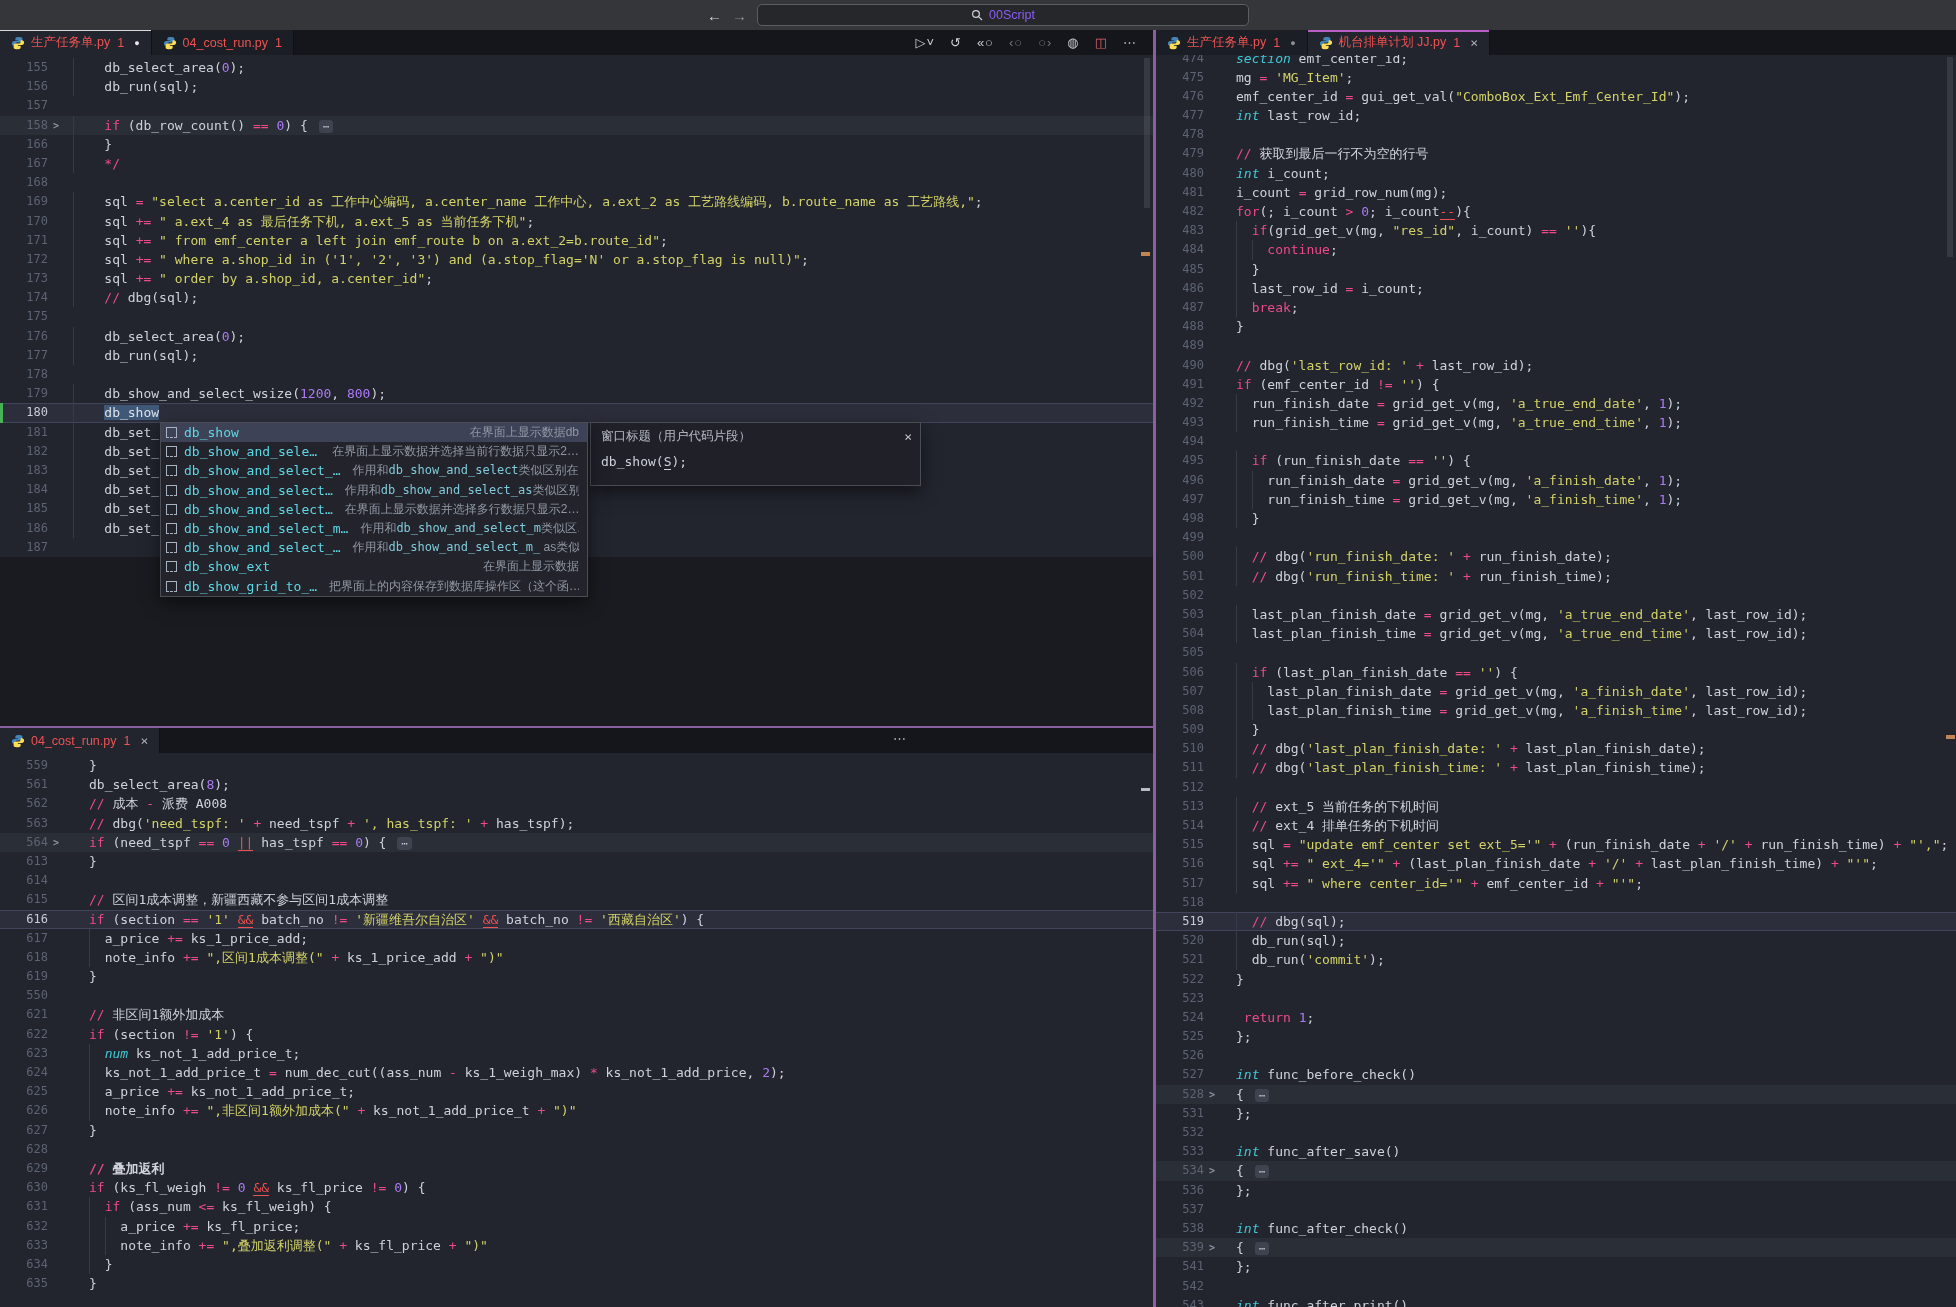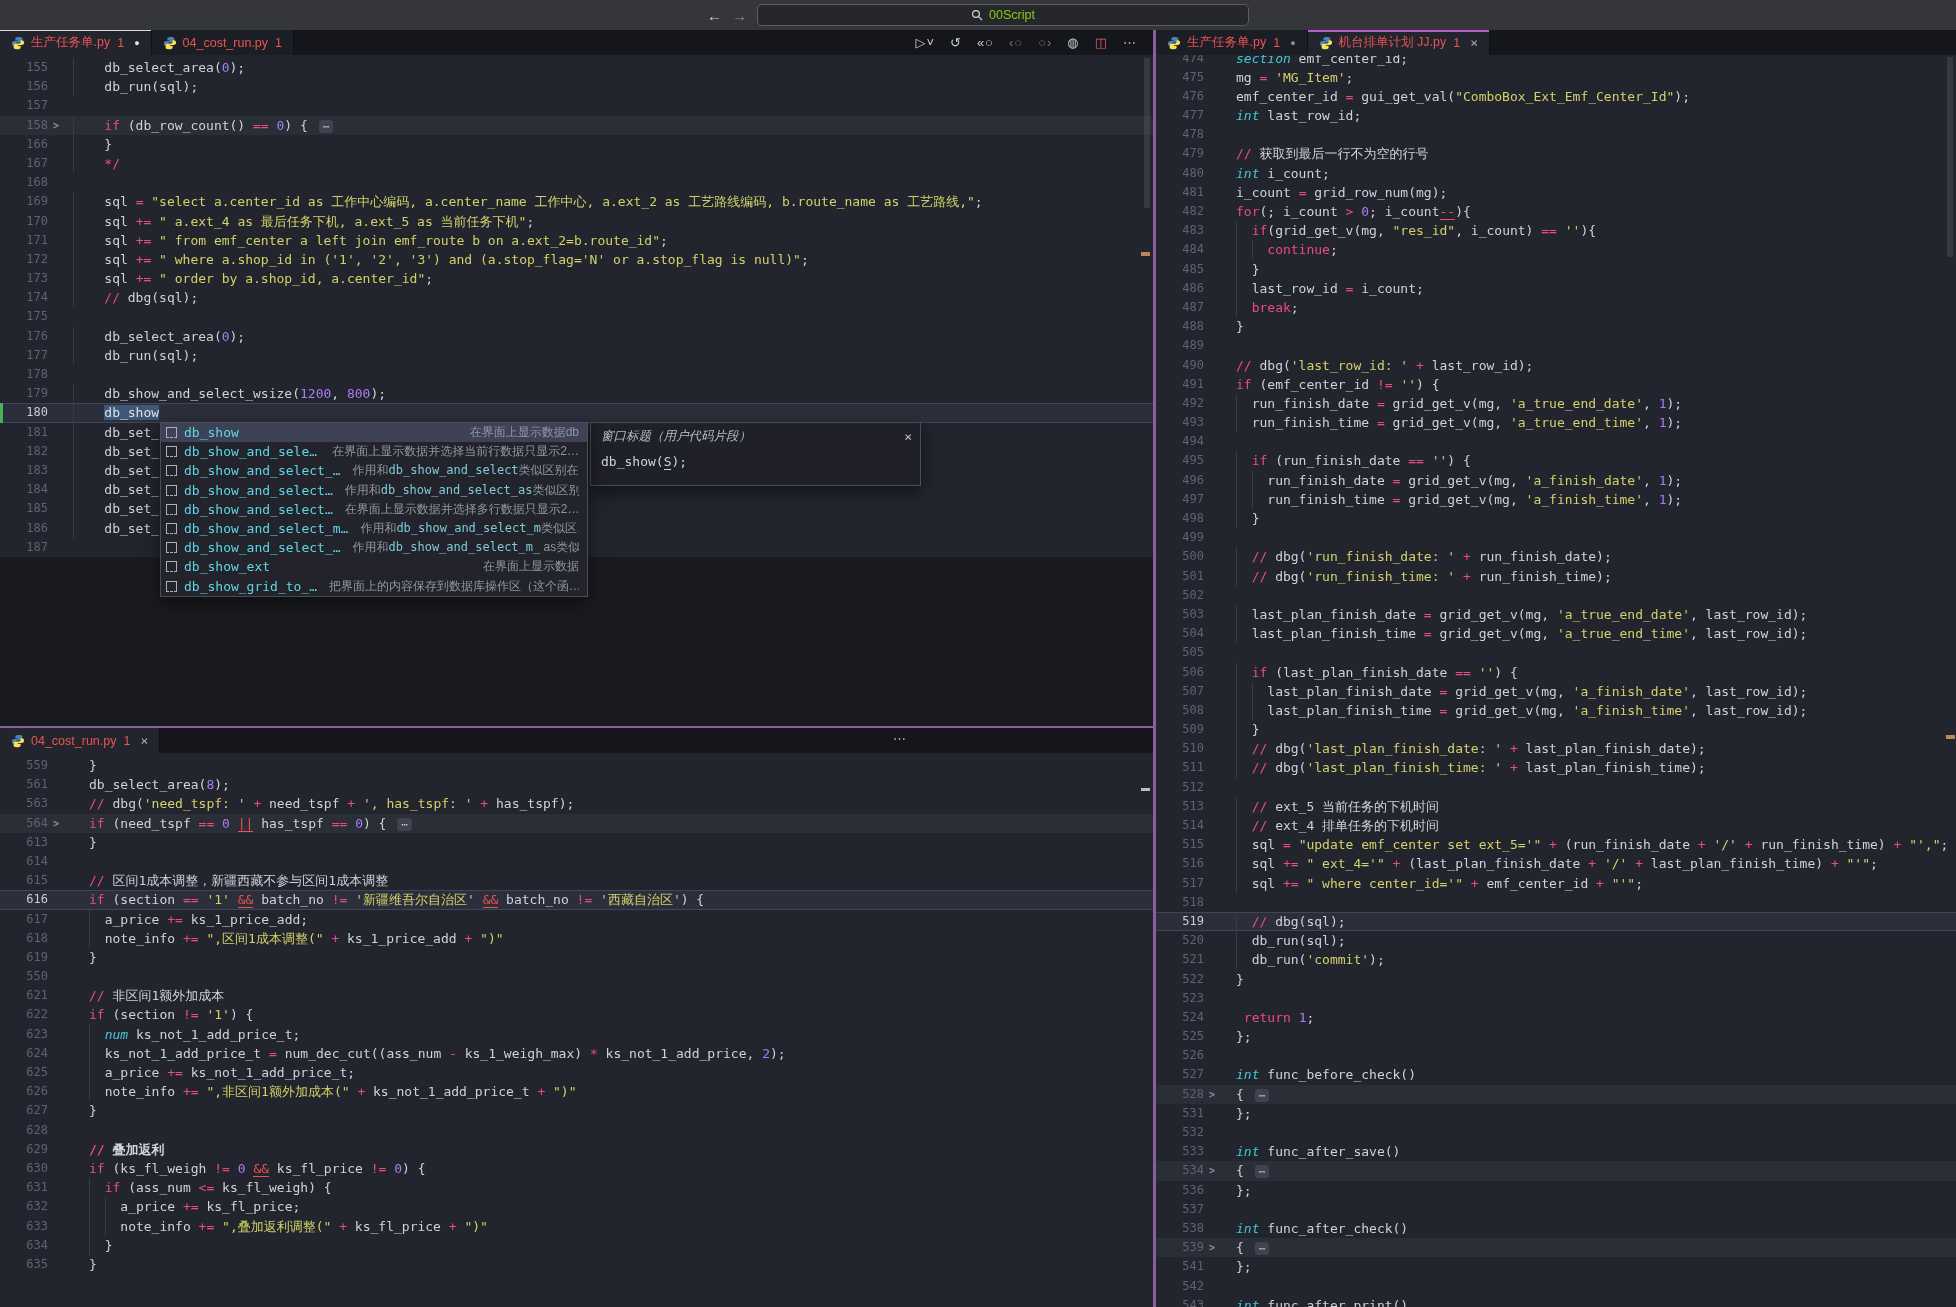--- a/index.html
+++ b/index.html
@@ -4,21 +4,21 @@
 <style>
   html,body{margin:0;padding:0;background:#101116;}
   #screen{position:relative;width:1956px;height:1307px;background:#1a1b20;overflow:hidden;
     font-family:"Liberation Sans",sans-serif;}
   
   #titlebar{position:absolute;left:0;top:0;width:100%;height:30px;background:#35363a;
     display:flex;align-items:center;justify-content:center;gap:10px;z-index:10;}
   .navarrow{font-size:15px;color:#d6d7da;cursor:default;}
   .navarrow.dim{color:#8c8d92;}
   #searchbox{width:490px;height:20px;background:#26272b;border:1px solid #5c5d63;border-radius:5px;
-    display:flex;align-items:center;justify-content:center;gap:6px;color:#84cc16;font-size:12.5px;}
+    display:flex;align-items:center;justify-content:center;gap:6px;color:#8b5cf6;font-size:12.5px;}
   
   .tabstrip{position:absolute;height:25px;background:#15161b;display:flex;align-items:stretch;z-index:5;}
   #tabs-left{left:0;top:30px;width:1153px;}
   #tabs-right{left:1156px;top:30px;width:800px;}
   #tabs-bottom{left:0;top:728px;width:1153px;}
   .tab{display:flex;align-items:center;gap:6px;padding:0 11px;font-size:12.5px;color:#ee5252;
     background:#1c1e25;border-right:1px solid #101116;white-space:nowrap;}
   .tab .badge{margin-left:1px;}
   .tab.active{background:#22252e;}
   #tabs-left .tab.active{box-shadow:inset 0 1px 0 #d8d8dc;}
@@ -62,21 +62,21 @@
     z-index:60;box-shadow:0 6px 16px rgba(0,0,0,.5);box-sizing:border-box;}
   .acrow{display:flex;align-items:center;height:19.2px;padding:0 8px 0 5px;overflow:hidden;}
   .acrow.selected{background:#3d4257;}
   .acicon{width:9px;height:9px;flex:none;border:1px solid #a9b2c0;border-bottom-style:dashed;margin-right:7px;}
   .aclabel{color:#5fd7e5;font-family:"DejaVu Sans Mono",monospace;font-size:13px;white-space:nowrap;}
   .acdesc{margin-left:auto;padding-left:12px;color:#9097a3;font-size:12px;white-space:nowrap;overflow:hidden;}
   .acdesc .cd{color:#7fc9d8;font-family:"DejaVu Sans Mono",monospace;font-size:12px;}
   
   #docpanel{position:absolute;left:590px;top:422px;width:331px;height:64px;background:#1f2028;
     border:1px solid #4b4d55;z-index:59;box-shadow:0 6px 16px rgba(0,0,0,.5);box-sizing:border-box;}
-  #dochead{display:flex;align-items:center;padding:5px 8px 0 10px;color:#b9bdc6;font-size:12.5px;font-style:italic;}
+  #dochead{display:flex;align-items:center;padding:5px 8px 0 10px;color:#b9bdc6;font-size:12.5px;}
   #doc-close{margin-left:auto;color:#c8c8cc;font-size:13px;font-family:"DejaVu Sans Mono",monospace;}
   #doccode{padding:9px 10px 0 10px;font-family:"DejaVu Sans Mono",monospace;font-size:13px;color:#ced2da;}
   #doccode .param{border-bottom:1px solid #cfd3da;}
   
   .mark{position:absolute;z-index:5;}
   .vthumb{position:absolute;z-index:4;background:rgba(130,133,143,0.22);}
   .pyicon{width:14px;height:14px;flex:none;}
   .mglass{flex:none;}
 </style>
 </head>
@@ -197,20 +197,21 @@
         </svg>
         <span class="label">04_cost_run.py</span>
         <span class="badge">1</span>
         <span class="close">×</span>
       </div>
     </div>
   <div id="ed-bottom" class="editor">
       <div class="rows" style="position: relative; top: 3px;">
         <div class="row"><div class="num">559</div><div class="fold"></div><div class="code" style="padding-left: 25px;"><span class="td">}</span></div></div>
         <div class="row"><div class="num">561</div><div class="fold"></div><div class="code" style="padding-left: 25px;"><span class="td">db_select_area(</span><span class="tn">8</span><span class="td">);</span></div></div>
+        <div class="row"><div class="num">562</div><div class="fold"></div><div class="code" style="padding-left: 25px;"><span class="tk">//</span><span class="td"> 成本 </span><span class="tk">-</span><span class="td"> 派费 A008</span></div></div>
         <div class="row"><div class="num">563</div><div class="fold"></div><div class="code" style="padding-left: 25px;"><span class="tk">//</span><span class="td"> dbg(</span><span class="ts">'need_tspf: '</span><span class="td"> </span><span class="tk">+</span><span class="td"> need_tspf </span><span class="tk">+</span><span class="td"> </span><span class="ts">', has_tspf: '</span><span class="td"> </span><span class="tk">+</span><span class="td"> has_tspf);</span></div></div>
         <div class="row fr"><div class="num">564</div><div class="fold">&gt;</div><div class="code" style="padding-left: 25px;"><span class="tk">if</span><span class="td"> (need_tspf </span><span class="tk">==</span><span class="td"> </span><span class="tn">0</span><span class="td"> </span><span class="tr">||</span><span class="td"> has_tspf </span><span class="tk">==</span><span class="td"> </span><span class="tn">0</span><span class="td">) { </span><span class="tw">⋯</span></div></div>
         <div class="row"><div class="num">613</div><div class="fold"></div><div class="code" style="padding-left: 25px;"><span class="td">}</span></div></div>
         <div class="row"><div class="num">614</div><div class="fold"></div><div class="code" style="padding-left: 25px;"></div></div>
         <div class="row"><div class="num">615</div><div class="fold"></div><div class="code" style="padding-left: 25px;"><span class="tk">//</span><span class="td"> 区间1成本调整，新疆西藏不参与区间1成本调整</span></div></div>
         <div class="row cur"><div class="num">616</div><div class="fold"></div><div class="code" style="padding-left: 25px;"><span class="tk">if</span><span class="td"> (section </span><span class="tk">==</span><span class="td"> </span><span class="ts">'1'</span><span class="td"> </span><span class="tr">&amp;&amp;</span><span class="td"> batch_no </span><span class="tk">!=</span><span class="td"> </span><span class="ts">'新疆维吾尔自治区'</span><span class="td"> </span><span class="tr">&amp;&amp;</span><span class="td"> batch_no </span><span class="tk">!=</span><span class="td"> </span><span class="ts">'西藏自治区'</span><span class="td">) {</span></div></div>
         <div class="row"><div class="num">617</div><div class="fold"></div><div class="code" style="padding-left: 25px; background: linear-gradient(rgb(54, 59, 73), rgb(54, 59, 73)) 25px 0px / 1px 100% no-repeat;"><span class="td">  a_price </span><span class="tk">+=</span><span class="td"> ks_1_price_add;</span></div></div>
         <div class="row"><div class="num">618</div><div class="fold"></div><div class="code" style="padding-left: 25px; background: linear-gradient(rgb(54, 59, 73), rgb(54, 59, 73)) 25px 0px / 1px 100% no-repeat;"><span class="td">  note_info </span><span class="tk">+=</span><span class="td"> </span><span class="ts">",区间1成本调整("</span><span class="td"> </span><span class="tk">+</span><span class="td"> ks_1_price_add </span><span class="tk">+</span><span class="td"> </span><span class="ts">")"</span></div></div>
         <div class="row"><div class="num">619</div><div class="fold"></div><div class="code" style="padding-left: 25px;"><span class="td">}</span></div></div>
         <div class="row"><div class="num">550</div><div class="fold"></div><div class="code" style="padding-left: 25px;"></div></div>

